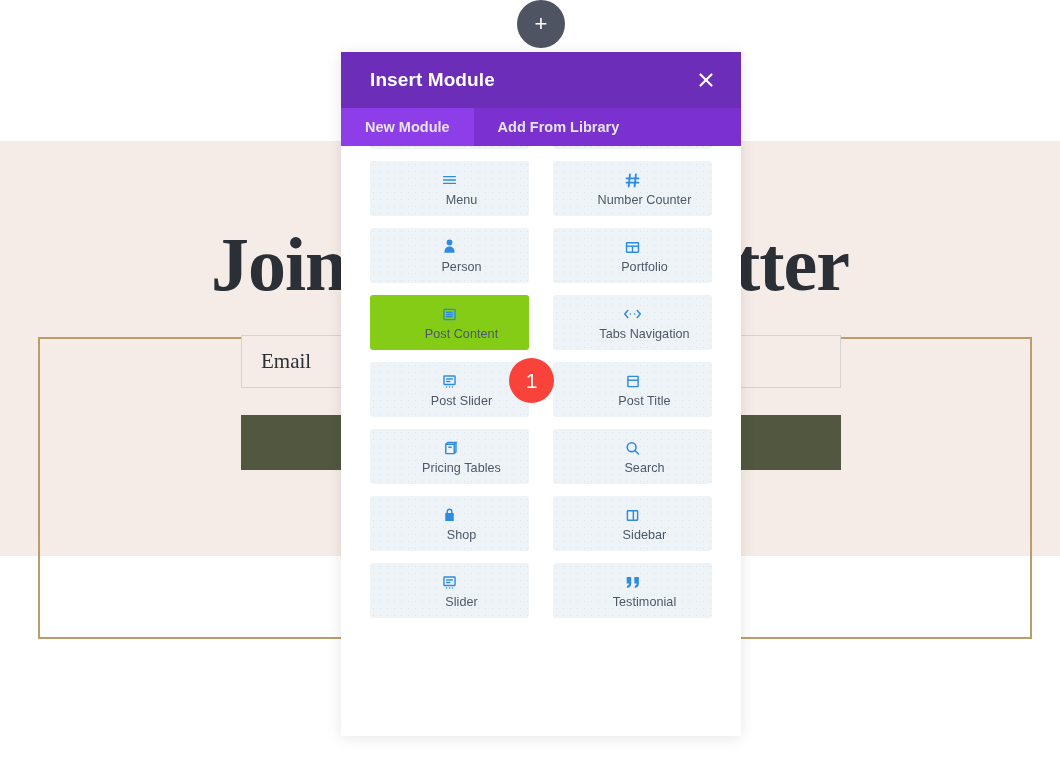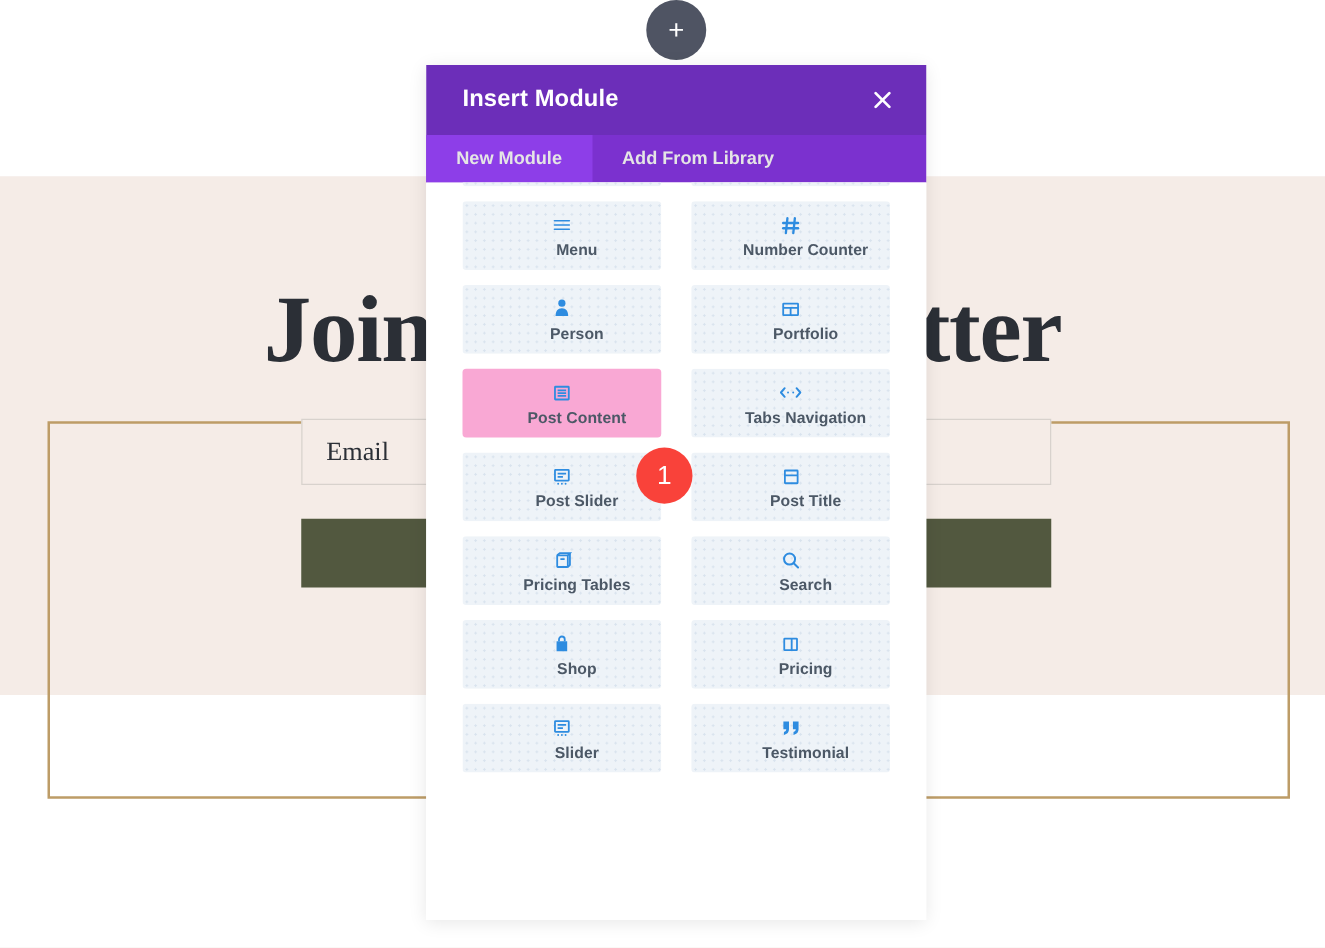--- a/index.html
+++ b/index.html
@@ -199,37 +199,37 @@
     align-items: center;
     justify-content: center;
     gap: 3px;
     cursor: pointer;
     position: relative;
     background-image: radial-gradient(#d9e3ee 0.8px, transparent 0.9px);
     background-size: 7px 7px;
   }
 
   .module-tile.highlighted {
-    background-color: #f9a8d4;
+    background-color: #84cc16;
     background-image: none;
   }
 
   .module-icon {
     color: #2e8ce0;
     height: 19px;
     display: flex;
     align-items: center;
     justify-content: center;
   }
   .module-icon svg { display: block; }
 
   .module-label {
     font-size: 12.6px;
     color: #4c5866;
-    font-weight: 700;
+    font-weight: 400;
     letter-spacing: 0.05px;
     line-height: 14px;
     white-space: nowrap;
     padding-left: 24px;
   }
 
   
   .step-badge {
     position: absolute;
     left: 509px;
@@ -401,21 +401,21 @@
           </span>
           <span class="module-label">Shop</span>
         </div>
         <div class="module-tile">
           <span class="module-icon">
             <svg width="17" height="17" viewBox="0 0 20 20" fill="none" stroke="currentColor" stroke-width="1.7">
               <rect x="4" y="4.5" width="12" height="11" rx="0.5"></rect>
               <line x1="11" y1="4.5" x2="11" y2="15.5"></line>
             </svg>
           </span>
-          <span class="module-label">Pricing</span>
+          <span class="module-label">Sidebar</span>
         </div>
         <div class="module-tile">
           <span class="module-icon">
             <svg width="17" height="17" viewBox="0 0 20 20" fill="none" stroke="currentColor" stroke-width="1.7">
               <rect x="3.5" y="3.5" width="13" height="10" rx="0.5"></rect>
               <line x1="6" y1="7" x2="14" y2="7"></line>
               <line x1="6" y1="10" x2="11" y2="10"></line>
               <circle cx="6.5" cy="16.5" r="0.9" fill="currentColor" stroke="none"></circle>
               <circle cx="10" cy="16.5" r="0.9" fill="currentColor" stroke="none"></circle>
               <circle cx="13.5" cy="16.5" r="0.9" fill="currentColor" stroke="none"></circle>

